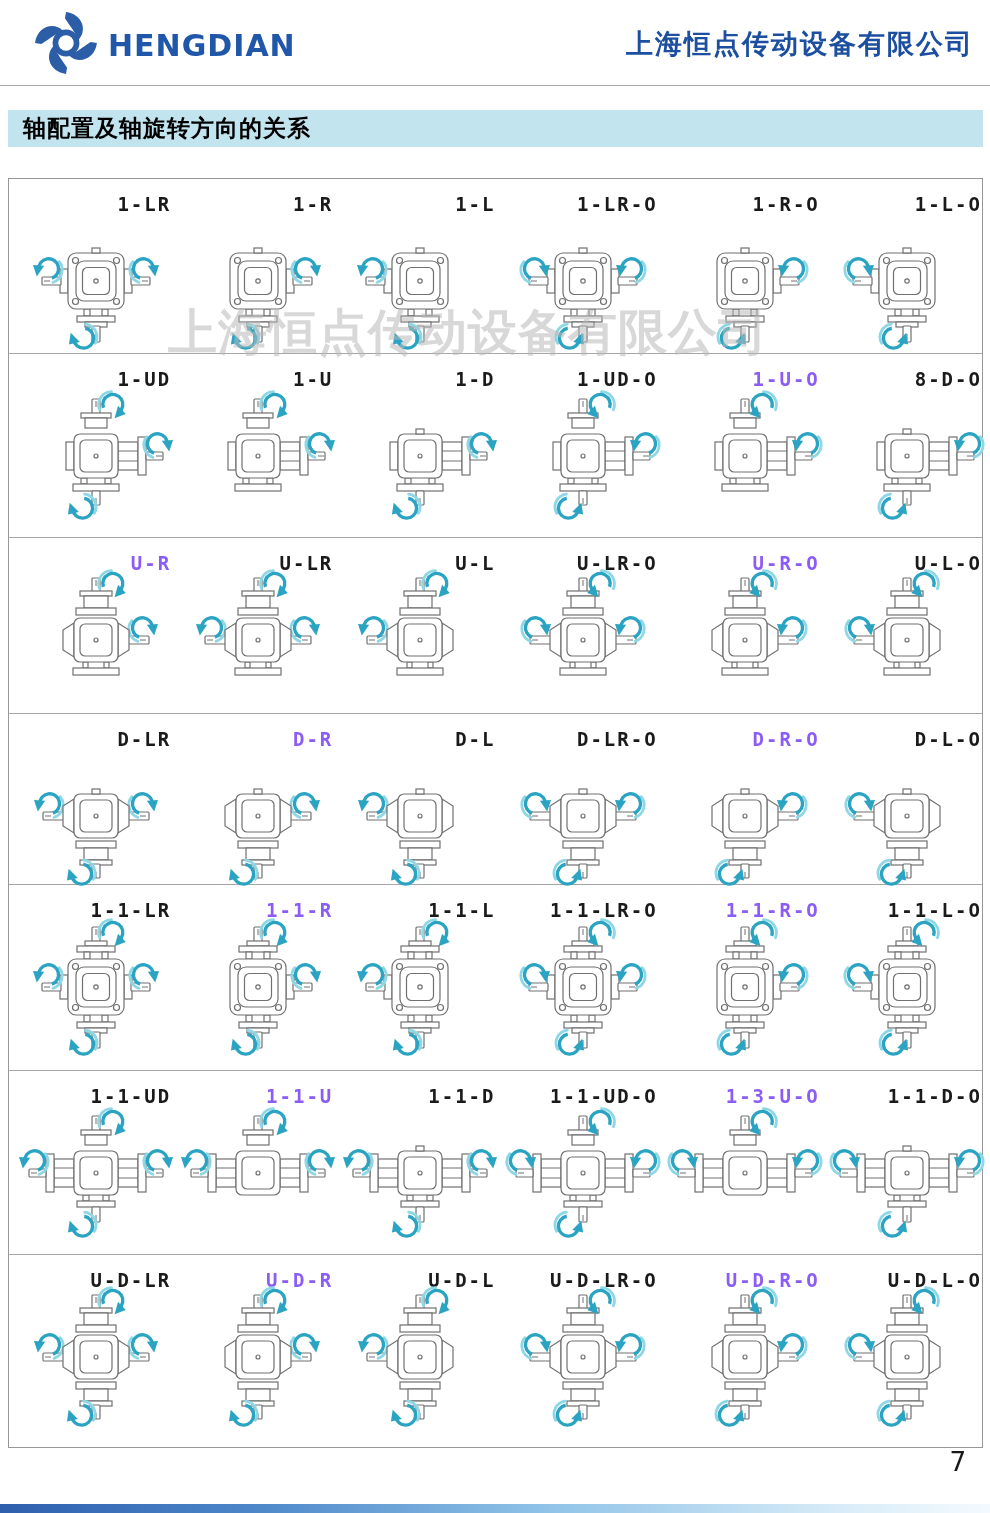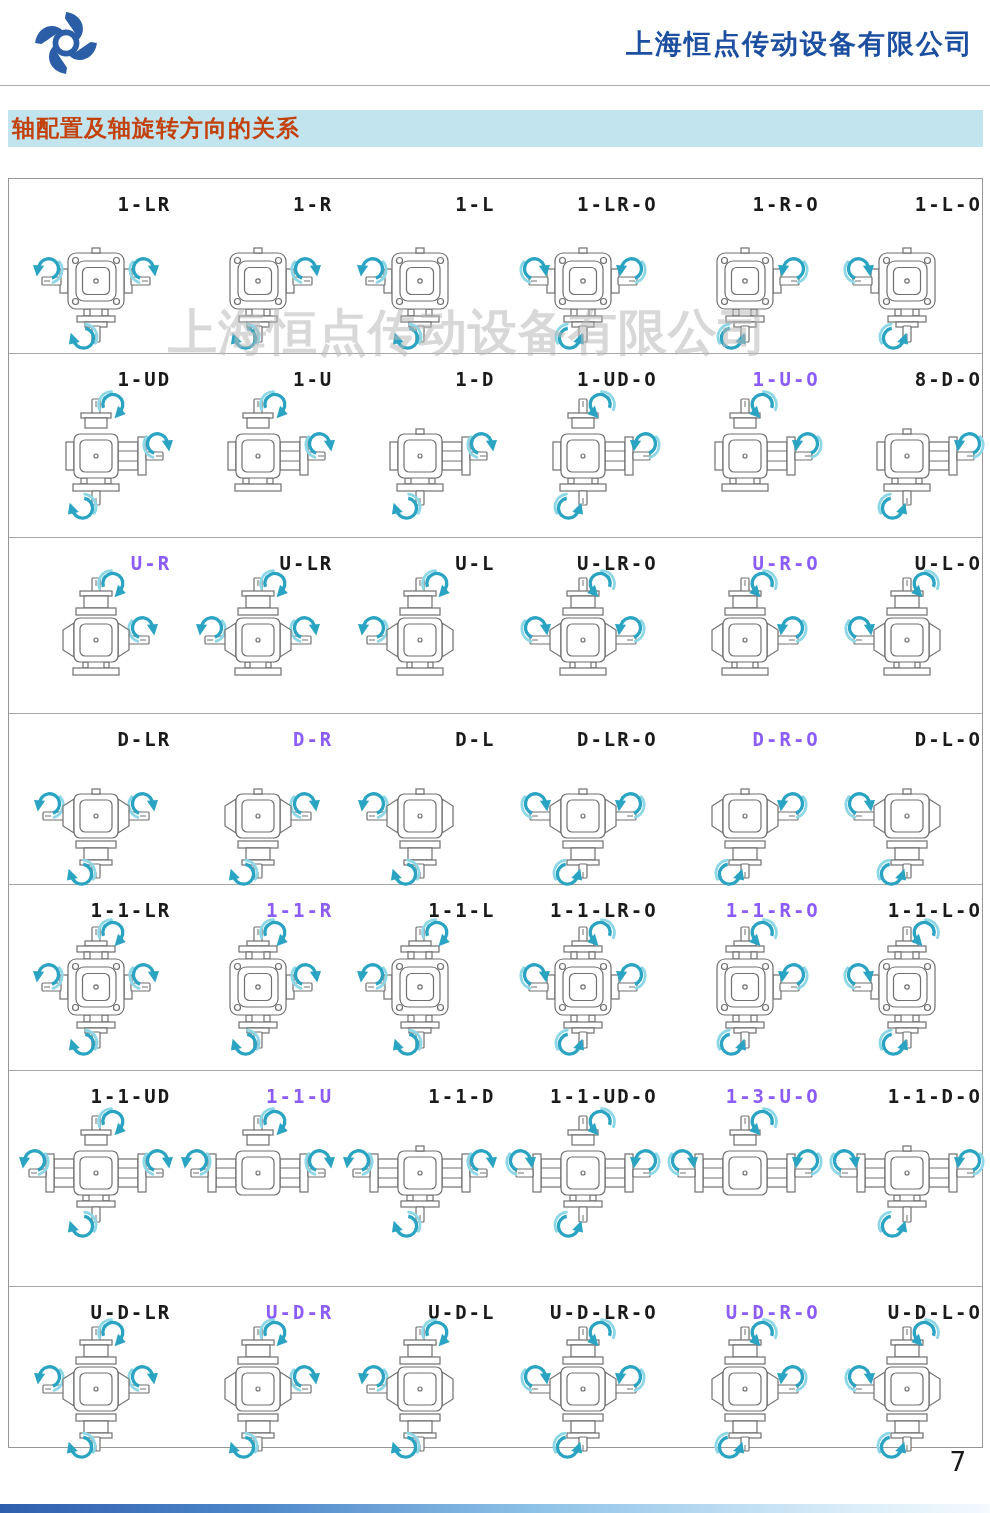--- a/index.html
+++ b/index.html
@@ -8,21 +8,21 @@
   
   #logo{position:absolute;left:33px;top:10px;width:66px;height:66px;}
   #logo-text{position:absolute;left:108px;top:28px;font-size:30px;font-weight:bold;
              letter-spacing:1px;color:#2057A8;}
   #company{position:absolute;right:16px;top:26px;font-size:27px;font-weight:bold;
            color:#1D4FA0;font-family:"DejaVu Serif","Liberation Serif",serif;letter-spacing:2px;}
   #header-rule{position:absolute;left:0;top:85px;width:990px;height:0;border-top:1px solid #ABABAB;}
   
   #title-bar{position:absolute;left:8px;top:110px;width:975px;height:37px;background:#C2E4EE;
              display:flex;align-items:center;}
-  #title-bar span{font-size:23px;font-weight:bold;color:#c2410c;padding-left:4px;letter-spacing:1px;}
+  #title-bar span{font-size:23px;font-weight:bold;color:#000000;padding-left:15px;letter-spacing:1px;}
   
   #matrix{position:absolute;left:8px;top:178px;width:973px;height:1268px;border:1px solid #979797;
           background:#fff;}
   .mrow{display:flex;border-top:1px solid #A6A6A6;}
   .mrow:first-child{border-top:none;}
   .mcell{width:162.16px;display:flex;flex-direction:column;align-items:flex-end;}
   .clabel{margin-top:14px;font-family:"DejaVu Sans Mono","Liberation Mono",monospace;
           font-size:19px;font-weight:600;letter-spacing:2px;color:#1A1A1A;white-space:nowrap;}
   .clabel.accent{color:#8b5cf6;}
   .gbox{margin-top:2px;overflow:visible;}
@@ -45,20 +45,21 @@
     <g id="logo-blades" fill="#2B5EA7">
       <circle cx="32" cy="32" r="13"></circle>
       <path d="M32,2 C48,4 53,20 44,29 C40,20 34,13 31,8 Z"></path>
       <path d="M62,32 C60,48 44,53 35,44 C44,40 51,34 56,31 Z"></path>
       <path d="M32,62 C16,60 11,44 20,35 C24,44 30,51 33,56 Z"></path>
       <path d="M2,32 C4,16 20,11 29,20 C20,24 13,30 8,33 Z"></path>
     </g>
     <circle cx="32" cy="32" r="7.5" fill="#ffffff"></circle>
   </svg>
 
+  <div id="logo-text">HENGDIAN</div>
   <div id="company">上海恒点传动设备有限公司</div>
   <div id="header-rule"></div>
 
   <div id="title-bar">
     <span>轴配置及轴旋转方向的关系</span>
   </div>
 
   <div id="matrix">
       <div class="mrow" style="height: 174px;">
         <div class="mcell">
@@ -1391,21 +1392,21 @@
               <path d="M -8 6 A 10 10 0 1 1 8 5" fill="none" stroke="#2AA4C2" stroke-width="3.4"></path>
               <polygon points="5,-1 15,4 6,12" fill="#2AA4C2"></polygon>
             </g>
             <rect x="53" y="42" width="44" height="44" rx="6" fill="#fff" stroke="#707070" stroke-width="1.2"></rect>
             <rect x="71" y="37" width="8" height="5" rx="0" fill="#fff" stroke="#707070" stroke-width="1.2"></rect>
             <rect x="59" y="48" width="32" height="32" rx="5" fill="#fff" stroke="#707070" stroke-width="1.2"></rect>
             <circle cx="75" cy="64" r="2" fill="#fff" stroke="#707070" stroke-width="1.2"></circle>
           </svg>
         </div>
       </div>
-      <div class="mrow" style="height: 197px; margin-top: 32px;">
+      <div class="mrow" style="height: 197px;">
         <div class="mcell">
           <div class="clabel">U-D-LR</div>
           <svg viewBox="0 0 150 134" width="150" height="134" class="gbox">
             <rect x="71" y="2" width="8" height="14" rx="1" fill="#fff" stroke="#707070" stroke-width="1.2"></rect>
             <line x1="75" y1="4" x2="75" y2="10" stroke="#707070" stroke-width="1"></line>
             <rect x="59" y="15" width="32" height="5" rx="0" fill="#fff" stroke="#707070" stroke-width="1.2"></rect>
             <rect x="63" y="20" width="24" height="12" rx="0" fill="#fff" stroke="#707070" stroke-width="1.2"></rect>
             <rect x="55" y="32" width="40" height="7" rx="0" fill="#fff" stroke="#707070" stroke-width="1.2"></rect>
             <g transform="translate(92,8) scale(1,1) rotate(20)">
               <path d="M -11 9 A 13 13 0 0 1 -6 -12" fill="none" stroke="#8ED7E6" stroke-width="2.8" stroke-linecap="round"></path>

